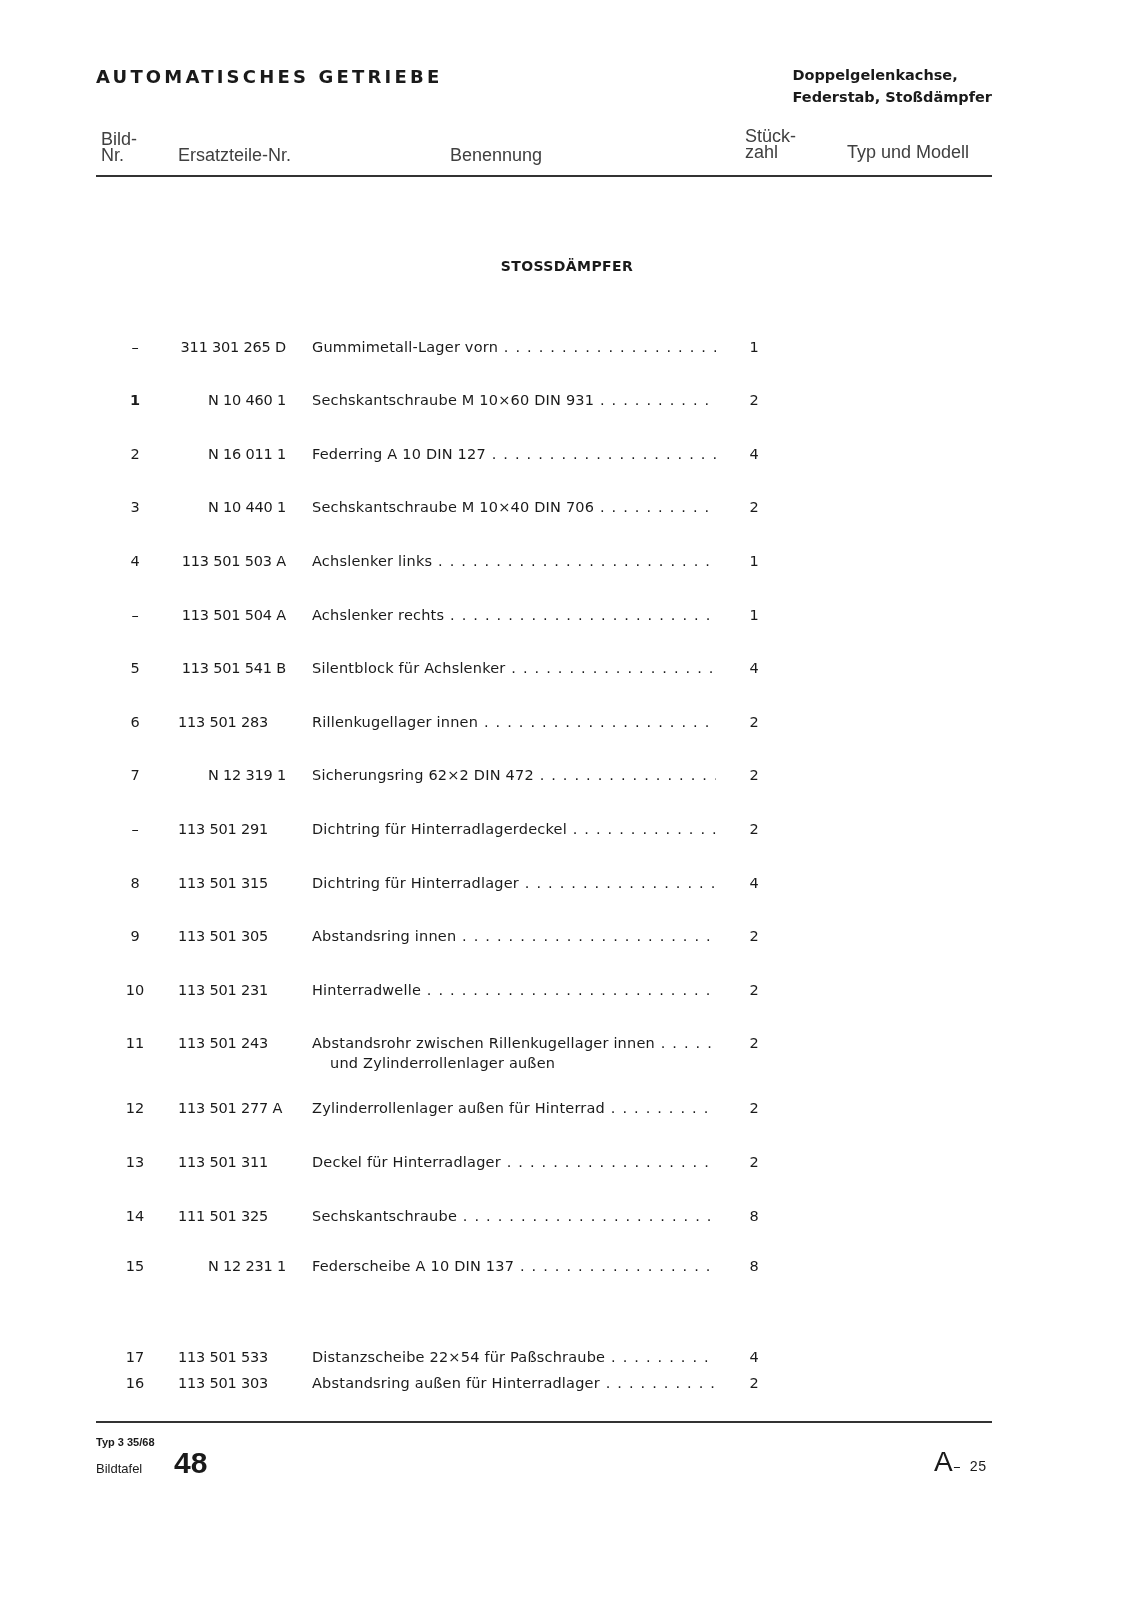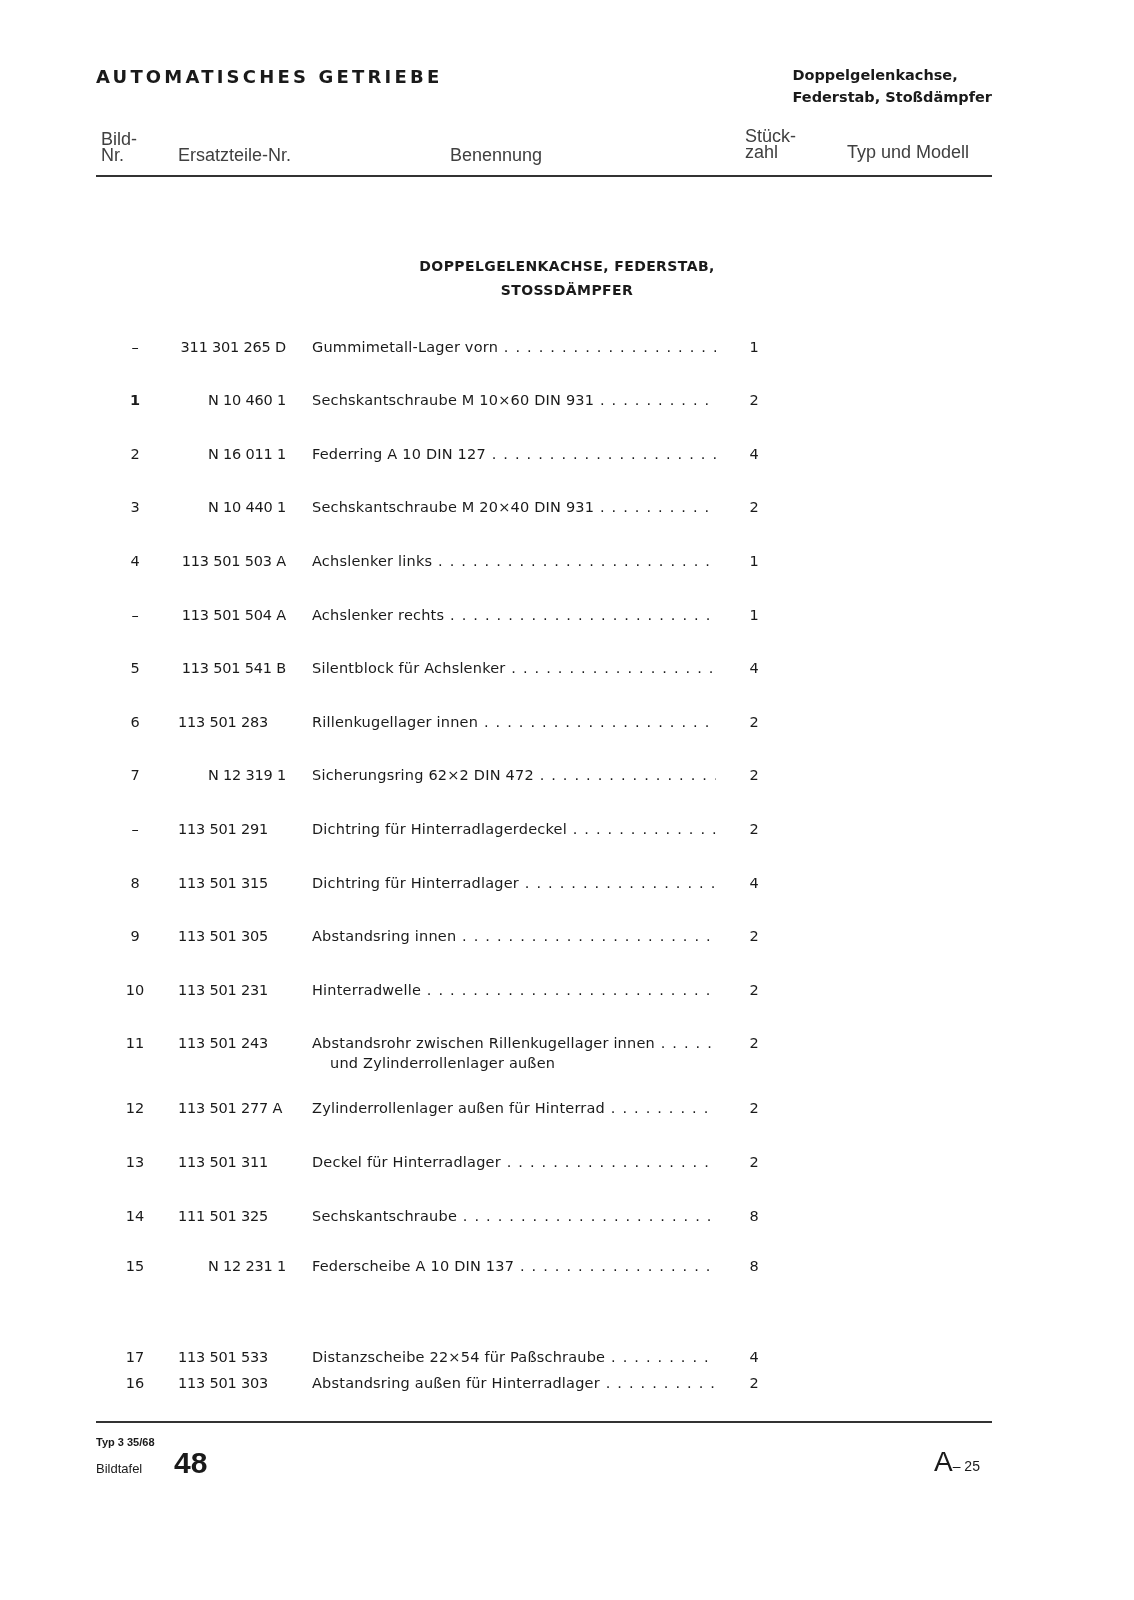--- a/index.html
+++ b/index.html
@@ -33,21 +33,21 @@
   .row .name::after {
     content: " . . . . . . . . . . . . . . . . . . . . . . . . . . . . . . . . . . . . . . . . . . . . . . . . . . . . . . . . . . . . . . .";
     letter-spacing: 1.2px;
   }
   .row .cont { position: absolute; left: 330px; top: 20px; white-space: nowrap; letter-spacing: 0.2px; }
   .row .qty { position: absolute; left: 744px; width: 20px; text-align: center; }
   .footer-small { font-family: "Liberation Sans", sans-serif; font-size: 11px; font-weight: bold; }
   .footer-label { font-family: "Liberation Sans", sans-serif; font-size: 13px; }
   .footer-num { font-family: "Liberation Sans", sans-serif; font-size: 30px; font-weight: bold; }
   .page-letter { font-family: "Liberation Sans", sans-serif; font-size: 28px; }
-  .page-num { font-family: Liberation Sans, sans-serif; font-size: 14px; }
+  .page-num { font-family: Liberation Mono, monospace; font-size: 14px; }
 </style>
 </head>
 <body>
 
 <div class="abs doc-title">AUTOMATISCHES GETRIEBE</div>
 <div class="abs doc-subtitle">
   <div>Doppelgelenkachse,</div>
   <div>Federstab, Stoßdämpfer</div>
 </div>
 
@@ -59,21 +59,20 @@
 <div class="abs col-head" style="left:450px; top:147px;">Benennung</div>
 <div class="abs col-head" style="left:745px; top:128px;">
   <div>Stück-</div>
   <div>zahl</div>
 </div>
 <div class="abs col-head" style="left:847px; top:144px;">Typ und Modell</div>
 
 <div class="abs rule" style="top:175px;"></div>
 
 <div class="abs section-title">
-  <div>DOPPELGELENKACHSE, FEDERSTAB,</div>
   <div>STOSSDÄMPFER</div>
 </div>
 
 <div>
   <div class="row" style="top:339px;">
     <span class="bild">–</span>
     <span class="part">311 301 265 D</span>
     <span class="name">Gummimetall-Lager  vorn</span>
     <span class="qty">1</span>
   </div>
@@ -85,21 +84,21 @@
   </div>
   <div class="row" style="top:446px;">
     <span class="bild">2</span>
     <span class="part">N 16 011 1</span>
     <span class="name">Federring A 10 DIN 127</span>
     <span class="qty">4</span>
   </div>
   <div class="row" style="top:499px;">
     <span class="bild">3</span>
     <span class="part">N 10 440 1</span>
-    <span class="name">Sechskantschraube M 20×40 DIN 931</span>
+    <span class="name">Sechskantschraube M 10×40 DIN 706</span>
     <span class="qty">2</span>
   </div>
   <div class="row" style="top:553px;">
     <span class="bild">4</span>
     <span class="part">113 501 503 A</span>
     <span class="name">Achslenker  links</span>
     <span class="qty">1</span>
   </div>
   <div class="row" style="top:607px;">
     <span class="bild">–</span>

